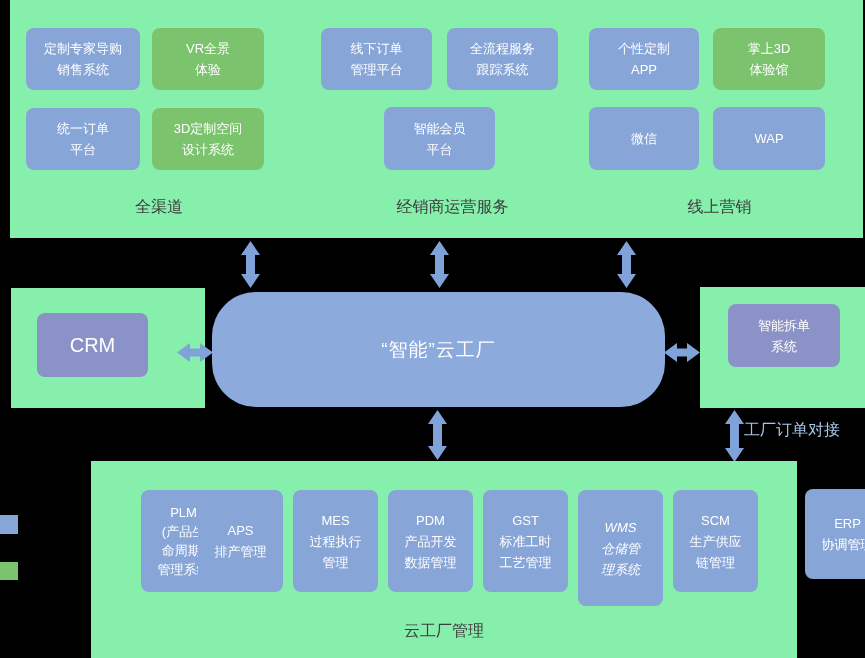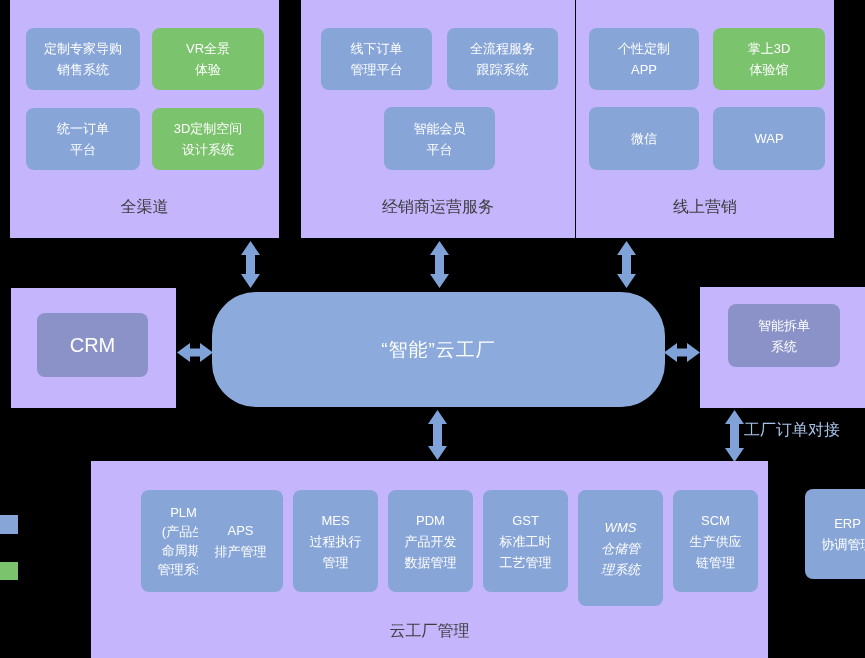--- a/index.html
+++ b/index.html
@@ -1,20 +1,20 @@
 <!DOCTYPE html>
 <html><head>
 <meta charset="utf-8">
 <style>
   html,body{margin:0;padding:0;background:#000;}
   .canvas{
     position:relative;width:865px;height:658px;background:#000;overflow:hidden;
     font-family:"Liberation Sans","DejaVu Sans",sans-serif;
   }
-  .panel{position:absolute;background:#c4b5fd;}
+  .panel{position:absolute;background:#86efac;padding-left:29px;}
   .box{
     position:absolute;display:flex;align-items:center;justify-content:center;
     text-align:center;color:#fff;font-size:13px;line-height:21px;
     border-radius:8px;white-space:pre-line;
   }
   .blue{background:#87a5d7;}
   .green{background:#7cc36e;}
   .purple{background:#8a92c7;}
   .panel-label{
     position:absolute;left:0;width:100%;text-align:center;

